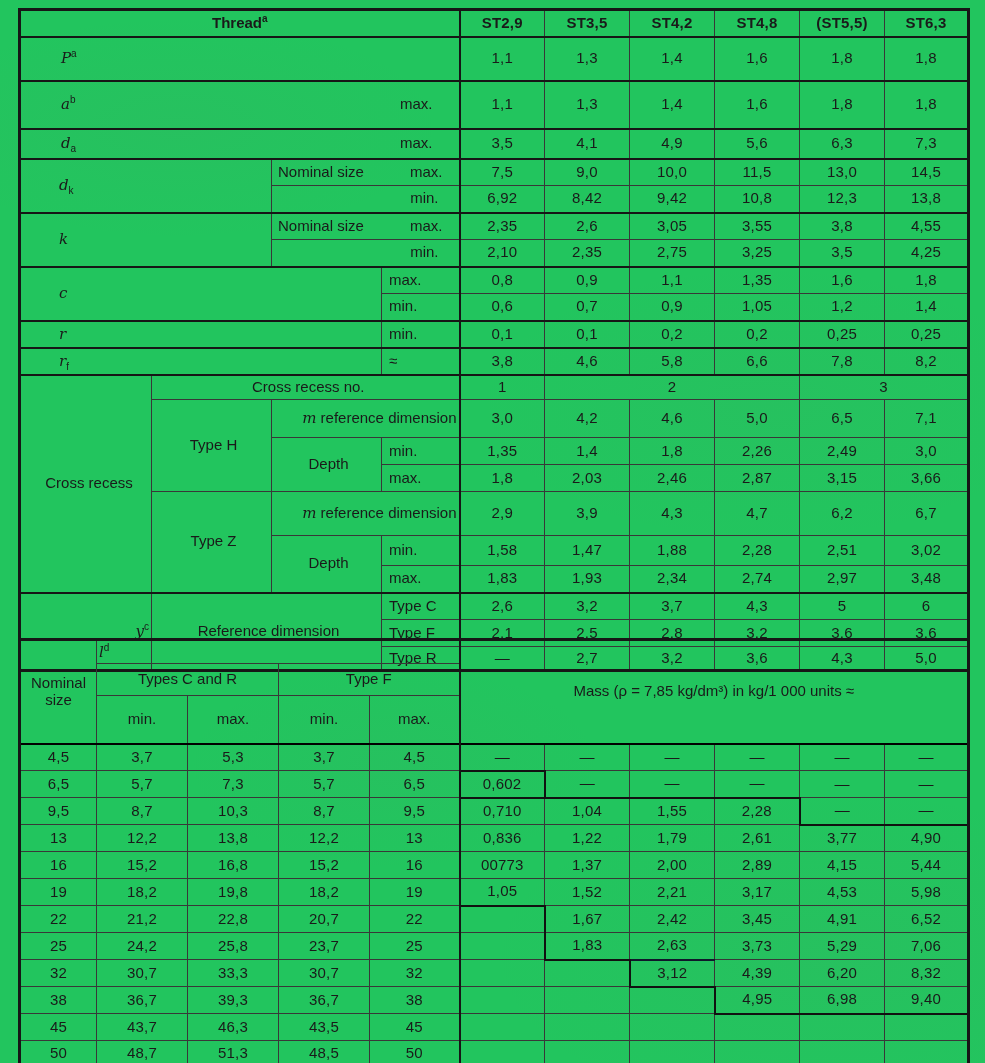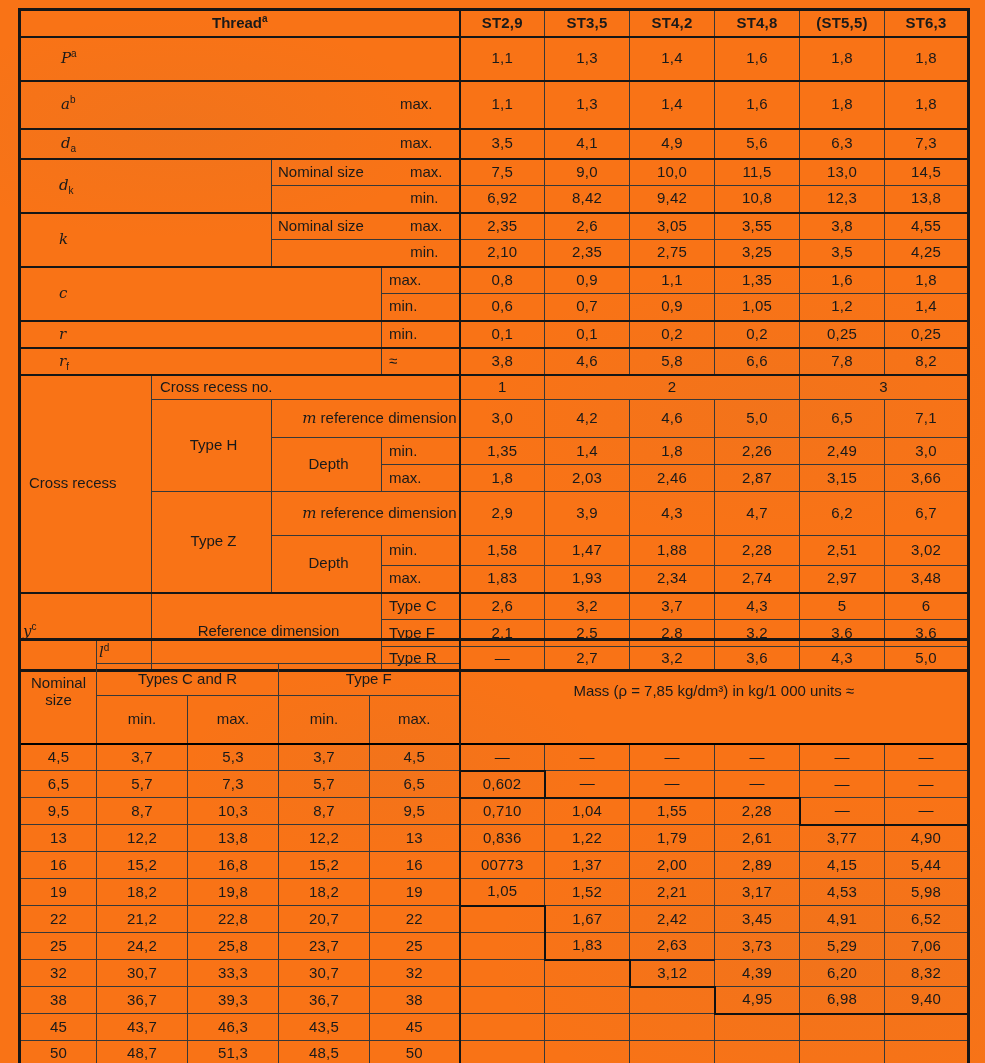--- a/index.html
+++ b/index.html
@@ -1,19 +1,19 @@
 <!DOCTYPE html>
 <html><head>
 <meta charset="utf-8">
 <style>
   *{box-sizing:border-box;margin:0;padding:0}
   html,body{width:985px;height:1063px;overflow:hidden}
   body{background:#e8e6e0;font-family:"Liberation Sans",sans-serif;color:#1a1a1a;
        -webkit-font-smoothing:antialiased}
-  .paper{position:relative;width:985px;height:1063px;background:#f97316;overflow:hidden}
+  .paper{position:relative;width:985px;height:1063px;background:#22c55e;overflow:hidden}
   .paper::before{content:"";position:absolute;inset:0;pointer-events:none;
     background:
       radial-gradient(380px 160px at 18% 12%, rgba(120,118,110,.06), transparent 70%),
       radial-gradient(420px 200px at 78% 38%, rgba(120,118,110,.05), transparent 70%),
       radial-gradient(300px 150px at 40% 72%, rgba(120,118,110,.05), transparent 70%),
       radial-gradient(500px 240px at 85% 90%, rgba(120,118,110,.06), transparent 70%);}
   table{border-collapse:collapse;table-layout:fixed;position:absolute;left:18px;width:949px}
   #top-table{top:8px;border:3px solid #161616}
   #bottom-table{top:638px;border:3px solid #161616}
   td{border:1px solid #383838;font-size:15px;vertical-align:middle;padding:0 2px;overflow:hidden;
@@ -27,21 +27,21 @@
   .vfirst{border-left:2px solid #161616 !important}
   .sym{font-family:"DejaVu Serif",serif;font-style:italic;font-size:15px}
   sup{font-size:10px;vertical-align:super;line-height:0}
   sub{font-size:10px;vertical-align:sub;line-height:0}
   .lblflex{display:flex;align-items:center;justify-content:space-between;padding:0 24px 0 38px}
   .symcell{padding-left:38px;text-align:left}
   .threadcell{text-align:center;font-weight:bold}
   .nomflex{display:flex;align-items:center;justify-content:space-between;padding:0 14px 0 4px}
   .qualcell{text-align:left;padding-left:7px}
   .qualright{text-align:right;padding-right:20px}
-  .blockcell{text-align:left;padding-left:8px}
+  .blockcell{text-align:center;padding-left:8px}
   .typecell{text-align:center;padding-left:6px}
   .mref{text-align:right;padding-left:6px}
   
   #bottom-table .bh{text-align:center}
   #bottom-table .lhdr{text-align:left;font-size:15px}
   .masshdr{text-align:center;font-size:15px}
   .br td:nth-child(6){border-left:2px solid #161616}
   .br0 td{border-top:2px solid #000000}
   
   .br1 td:nth-child(6){border:2px solid #111}
@@ -271,21 +271,21 @@
     <tr>
       <td class="qualcell">max.</td>
     <td class="v vfirst">1,83</td>
           <td class="v">1,93</td>
           <td class="v">2,34</td>
           <td class="v">2,74</td>
           <td class="v">2,97</td>
           <td class="v">3,48</td>
         </tr>
     <tr class="gt">
-      <td rowspan="3" style="text-align:left"><i class="sym">y</i><sup>c</sup></td>
+      <td rowspan="3" style="text-align:right"><i class="sym">y</i><sup>c</sup></td>
       <td rowspan="3" colspan="2" class="typecell">Reference dimension</td>
       <td class="qualcell">Type C</td>
     <td class="v vfirst">2,6</td>
           <td class="v">3,2</td>
           <td class="v">3,7</td>
           <td class="v">4,3</td>
           <td class="v">5</td>
           <td class="v">6</td>
         </tr>
     <tr>

